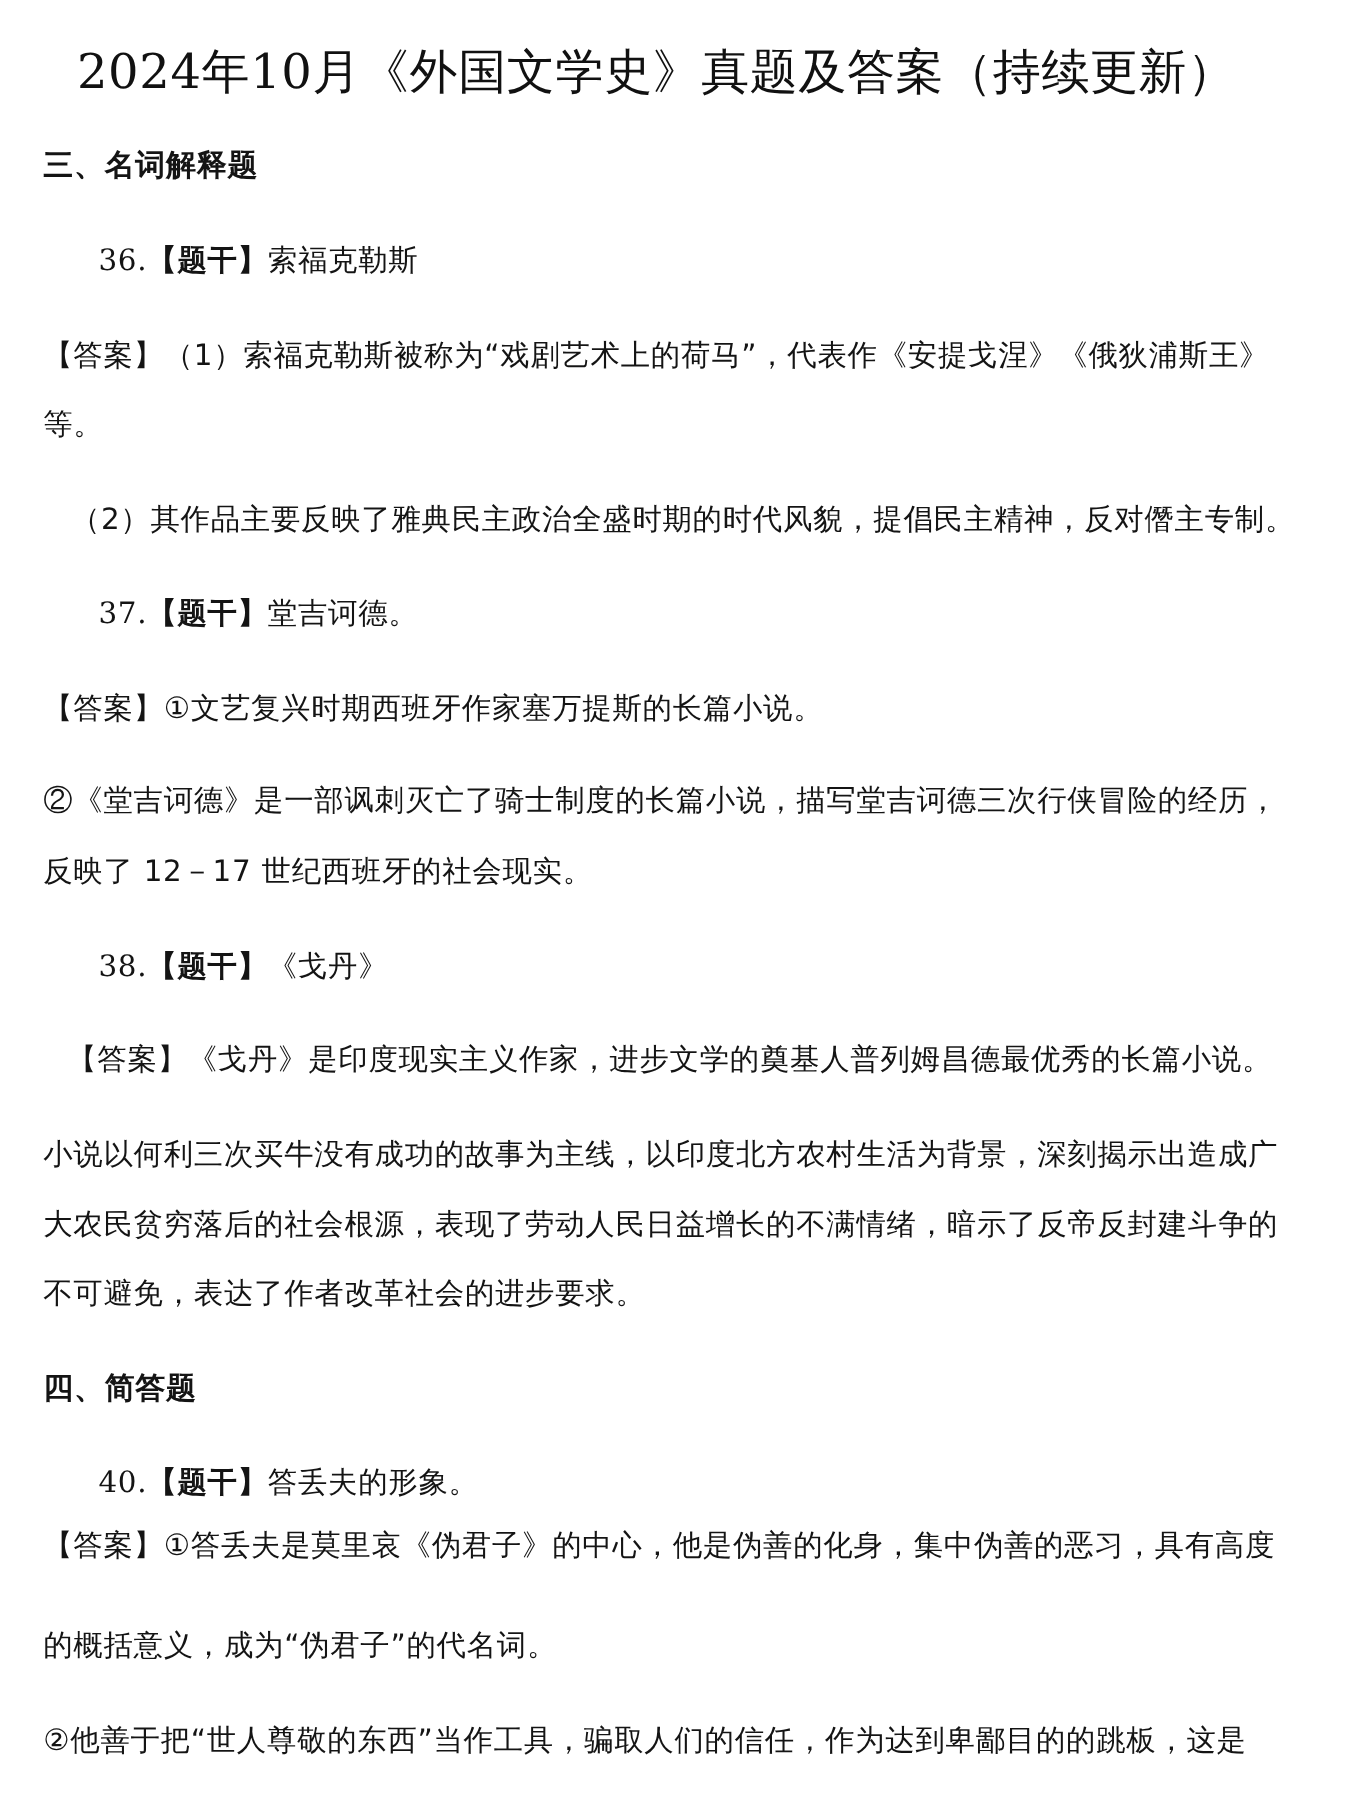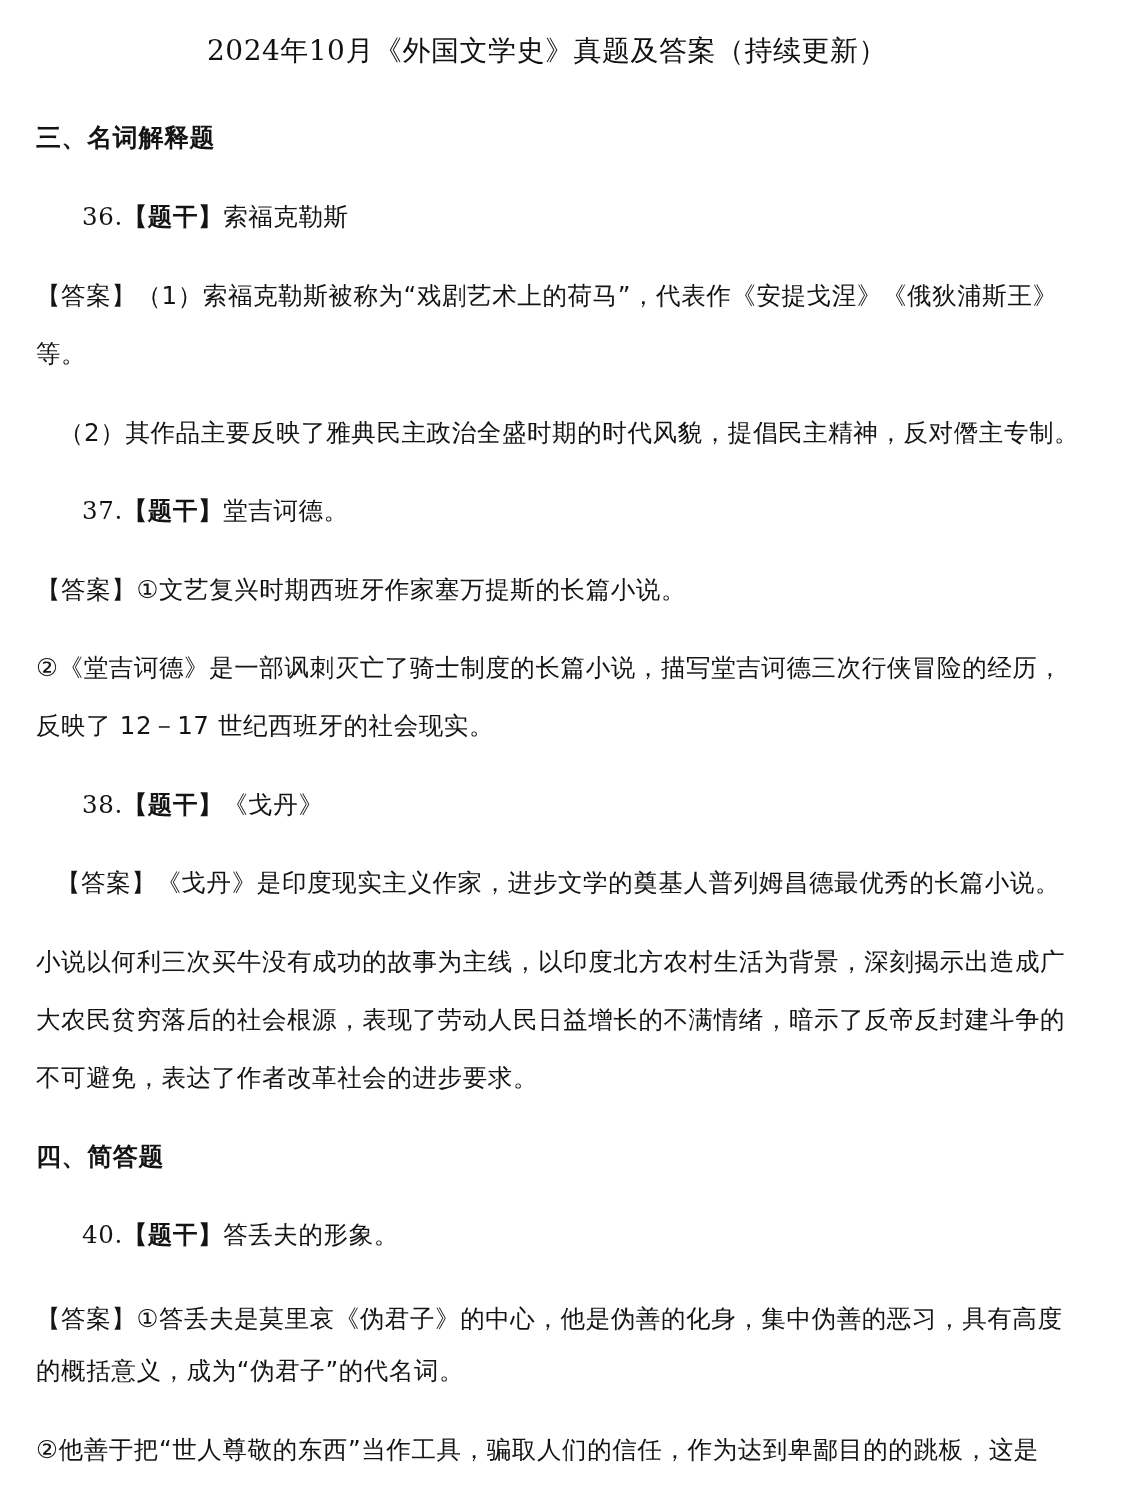--- a/index.html
+++ b/index.html
@@ -4,21 +4,21 @@
 <style>
   html, body { margin: 0; padding: 0; background: #ffffff; }
   body {
     width: 1125px; height: 1508px; overflow: hidden; position: relative;
     font-family: "DejaVu Sans", "Liberation Sans", sans-serif;
     color: #141414;
   }
   .title {
     position: absolute; left: 0; top: 32px; width: 1094px; text-align: center;
     font-family: "DejaVu Serif", "Liberation Serif", serif;
-    font-size: 28px; letter-spacing: 0.5px; color: #111;
+    font-size: 40px; letter-spacing: 0.5px; color: #111;
   }
   .line {
     position: absolute; left: 36px; white-space: nowrap;
     font-size: 24.5px; letter-spacing: 0.6px; line-height: 30px;
   }
   .heading { font-weight: bold; font-size: 25px; }
   .num { font-family: "DejaVu Serif", "Liberation Serif", serif; margin-left: 46px; }
   .stem-mark { font-weight: bold; }
 </style>
 </head>
@@ -33,32 +33,32 @@
     <span class="num">36.</span><span class="stem-mark">【题干】</span><span>索福克勒斯</span>
   </div>
   <div class="line" style="top:281px;">【答案】（1）索福克勒斯被称为“戏剧艺术上的荷马”，代表作《安提戈涅》《俄狄浦斯王》</div>
   <div class="line" style="top:339px;">等。</div>
   <div class="line" style="top:418px;margin-left:23px;">（2）其作品主要反映了雅典民主政治全盛时期的时代风貌，提倡民主精神，反对僭主专制。</div>
 
   <div class="line" style="top:496px;">
     <span class="num">37.</span><span class="stem-mark">【题干】</span><span>堂吉诃德。</span>
   </div>
   <div class="line" style="top:575px;">【答案】①文艺复兴时期西班牙作家塞万提斯的长篇小说。</div>
-  <div class="line" style="top:653px;">②《堂吉诃德》是一部讽刺灭亡了骑士制度的长篇小说，描写堂吉诃德三次行侠冒险的经历，</div>
+  <div class="line" style="top:653px;font-family:Liberation Serif, serif;">②《堂吉诃德》是一部讽刺灭亡了骑士制度的长篇小说，描写堂吉诃德三次行侠冒险的经历，</div>
   <div class="line" style="top:711px;">反映了 12－17 世纪西班牙的社会现实。</div>
 
   <div class="line" style="top:790px;">
     <span class="num">38.</span><span class="stem-mark">【题干】</span><span>《戈丹》</span>
   </div>
   <div class="line" style="top:868px;margin-left:20px;">【答案】《戈丹》是印度现实主义作家，进步文学的奠基人普列姆昌德最优秀的长篇小说。</div>
   <div class="line" style="top:947px;">小说以何利三次买牛没有成功的故事为主线，以印度北方农村生活为背景，深刻揭示出造成广</div>
   <div class="line" style="top:1005px;">大农民贫穷落后的社会根源，表现了劳动人民日益增长的不满情绪，暗示了反帝反封建斗争的</div>
   <div class="line" style="top:1063px;">不可避免，表达了作者改革社会的进步要求。</div>
 
   <div class="line heading" style="top:1142px;">四、简答题</div>
 
   <div class="line" style="top:1220px;">
     <span class="num">40.</span><span class="stem-mark">【题干】</span><span>答丢夫的形象。</span>
   </div>
-  <div class="line" style="top:1304px;">【答案】①答丢夫是莫里哀《伪君子》的中心，他是伪善的化身，集中伪善的恶习，具有高度</div>
+  <div class="line" style="top:1273px;">【答案】①答丢夫是莫里哀《伪君子》的中心，他是伪善的化身，集中伪善的恶习，具有高度</div>
   <div class="line" style="top:1356px;">的概括意义，成为“伪君子”的代名词。</div>
   <div class="line" style="top:1435px;">②他善于把“世人尊敬的东西”当作工具，骗取人们的信任，作为达到卑鄙目的的跳板，这是</div>
 </div>
 
 </body></html>

